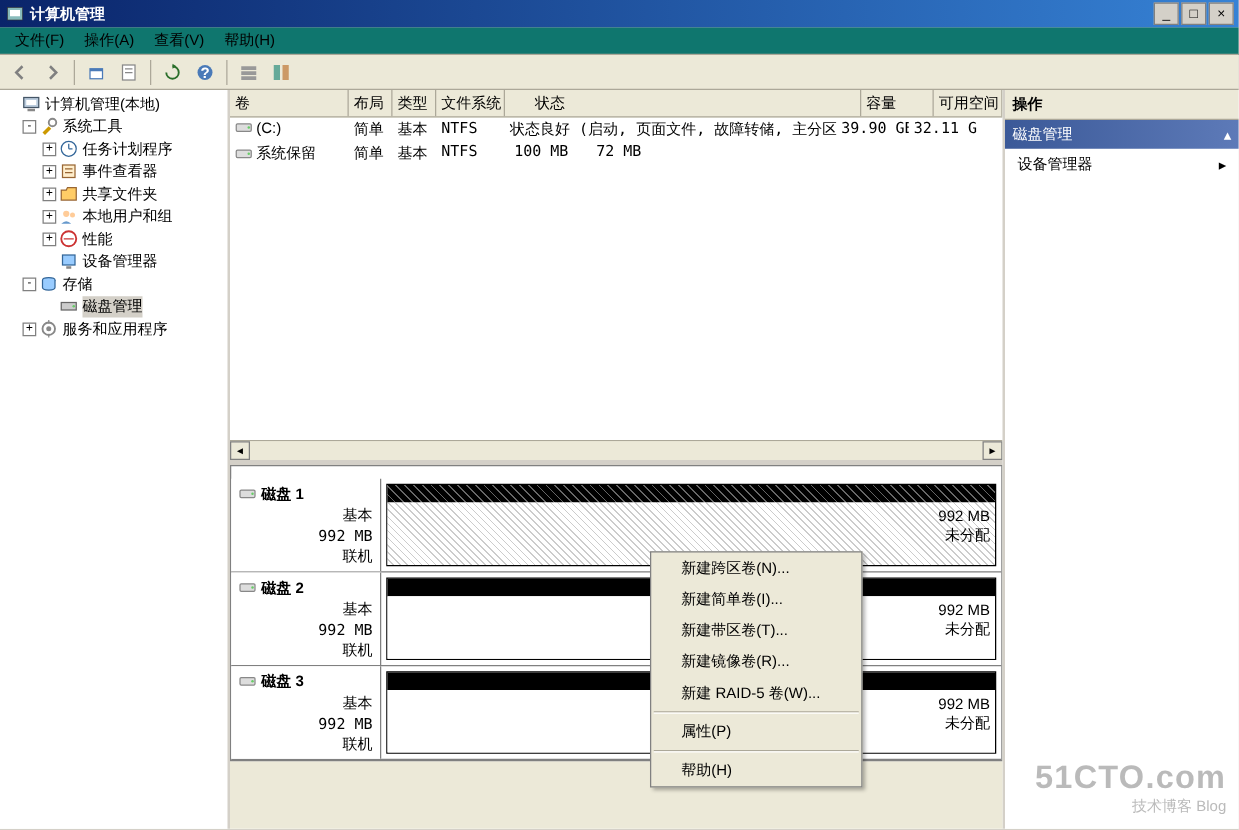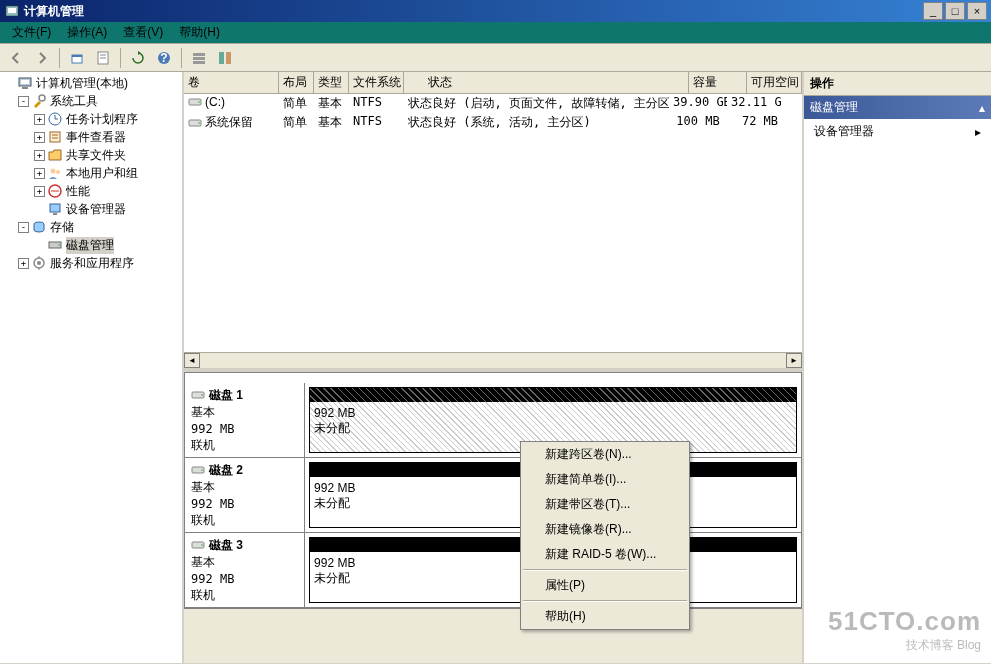--- a/index.html
+++ b/index.html
@@ -44,21 +44,21 @@
 .volhead { display: flex; background: #ece9d8; border-bottom: 1px solid #aca899; }
 .volhead .col { border-right: 1px solid #aca899; padding: 2px 4px; white-space: nowrap; overflow:hidden; }
 .volbody .row { display: flex; }
 .volbody .row .cell { padding: 1px 4px; white-space: nowrap; font-family: SimSun, monospace; overflow:hidden; }
 .vol-scroll-h { position:absolute; bottom:0; left:0; right:0; height:16px; background:#ece9d8; border-top:1px solid #aca899; display:flex; }
 .vol-scroll-h .sb-arrow { width:16px; background:#ece9d8; border:1px solid #808080; display:flex; align-items:center; justify-content:center; font-size:8px; }
 .vol-scroll-h .sb-track { flex:1; background:#ece9d8; }
 
 
 .diskarea { flex: 1; background: #ece9d8; overflow: auto; padding:0; position:relative; }
-.diskwrap { background: white; margin:0; border:1px solid #808080; }
+.diskwrap { background: white; margin:0; border:1px solid #808080;text-align:right; }
 .diskrow { display: flex; border-bottom: 1px solid #808080; height: 75px; }
 .diskrow:first-child { margin-top:10px; }
 .diskinfo { width: 120px; padding: 4px 6px; border-right: 1px solid #808080; background: white; }
 .diskinfo .dtitle { font-weight: bold; display:flex; align-items:center; gap:4px; }
 .diskinfo div { line-height: 1.4; font-family: SimSun, monospace; }
 .diskpart-wrap { flex:1; display:flex; padding:0; }
 .diskpart { flex: 1; border: 1px solid black; margin: 4px; position: relative; }
 .diskpart .parthead { background: black; height: 14px; }
 .diskpart .parthead.hatch { background: repeating-linear-gradient(45deg, #000, #000 4px, #666 4px, #666 5px); }
 .diskpart .partbody { background: repeating-linear-gradient(45deg, #fff, #fff 3px, #ccc 3px, #ccc 4px); height: calc(100% - 14px); padding: 4px; font-family: SimSun, monospace; }
@@ -306,21 +306,20 @@
             <div class="cell" style="width: 55px;">32.11 GB</div>
           </div>
           <div class="row">
             <div class="cell" style="width: 95px;"><span style="display:inline-flex;align-items:center;gap:3px;"><svg width="14" height="14">
                   <rect x="1" y="4" width="12" height="6" rx="1" fill="#ddd" stroke="#888"></rect>
                   <circle cx="11" cy="7" r="1" fill="#6c6"></circle>
                 </svg> 系统保留</span></div>
             <div class="cell" style="width: 35px;">简单</div>
             <div class="cell" style="width: 35px;">基本</div>
             <div class="cell" style="width: 55px;">NTFS</div>
-            <div class="cell" style="width: 265px;">状态良好 (系统, 活动, 主分区)</div>
             <div class="cell" style="width: 58px; text-align: center;">100 MB</div>
             <div class="cell" style="width: 55px; text-align: right;">72 MB</div>
           </div>
         </div>
       <div class="vol-scroll-h">
         <div class="sb-arrow">◄</div>
         <div class="sb-track"></div>
         <div class="sb-arrow">►</div>
       </div>
     </div>

